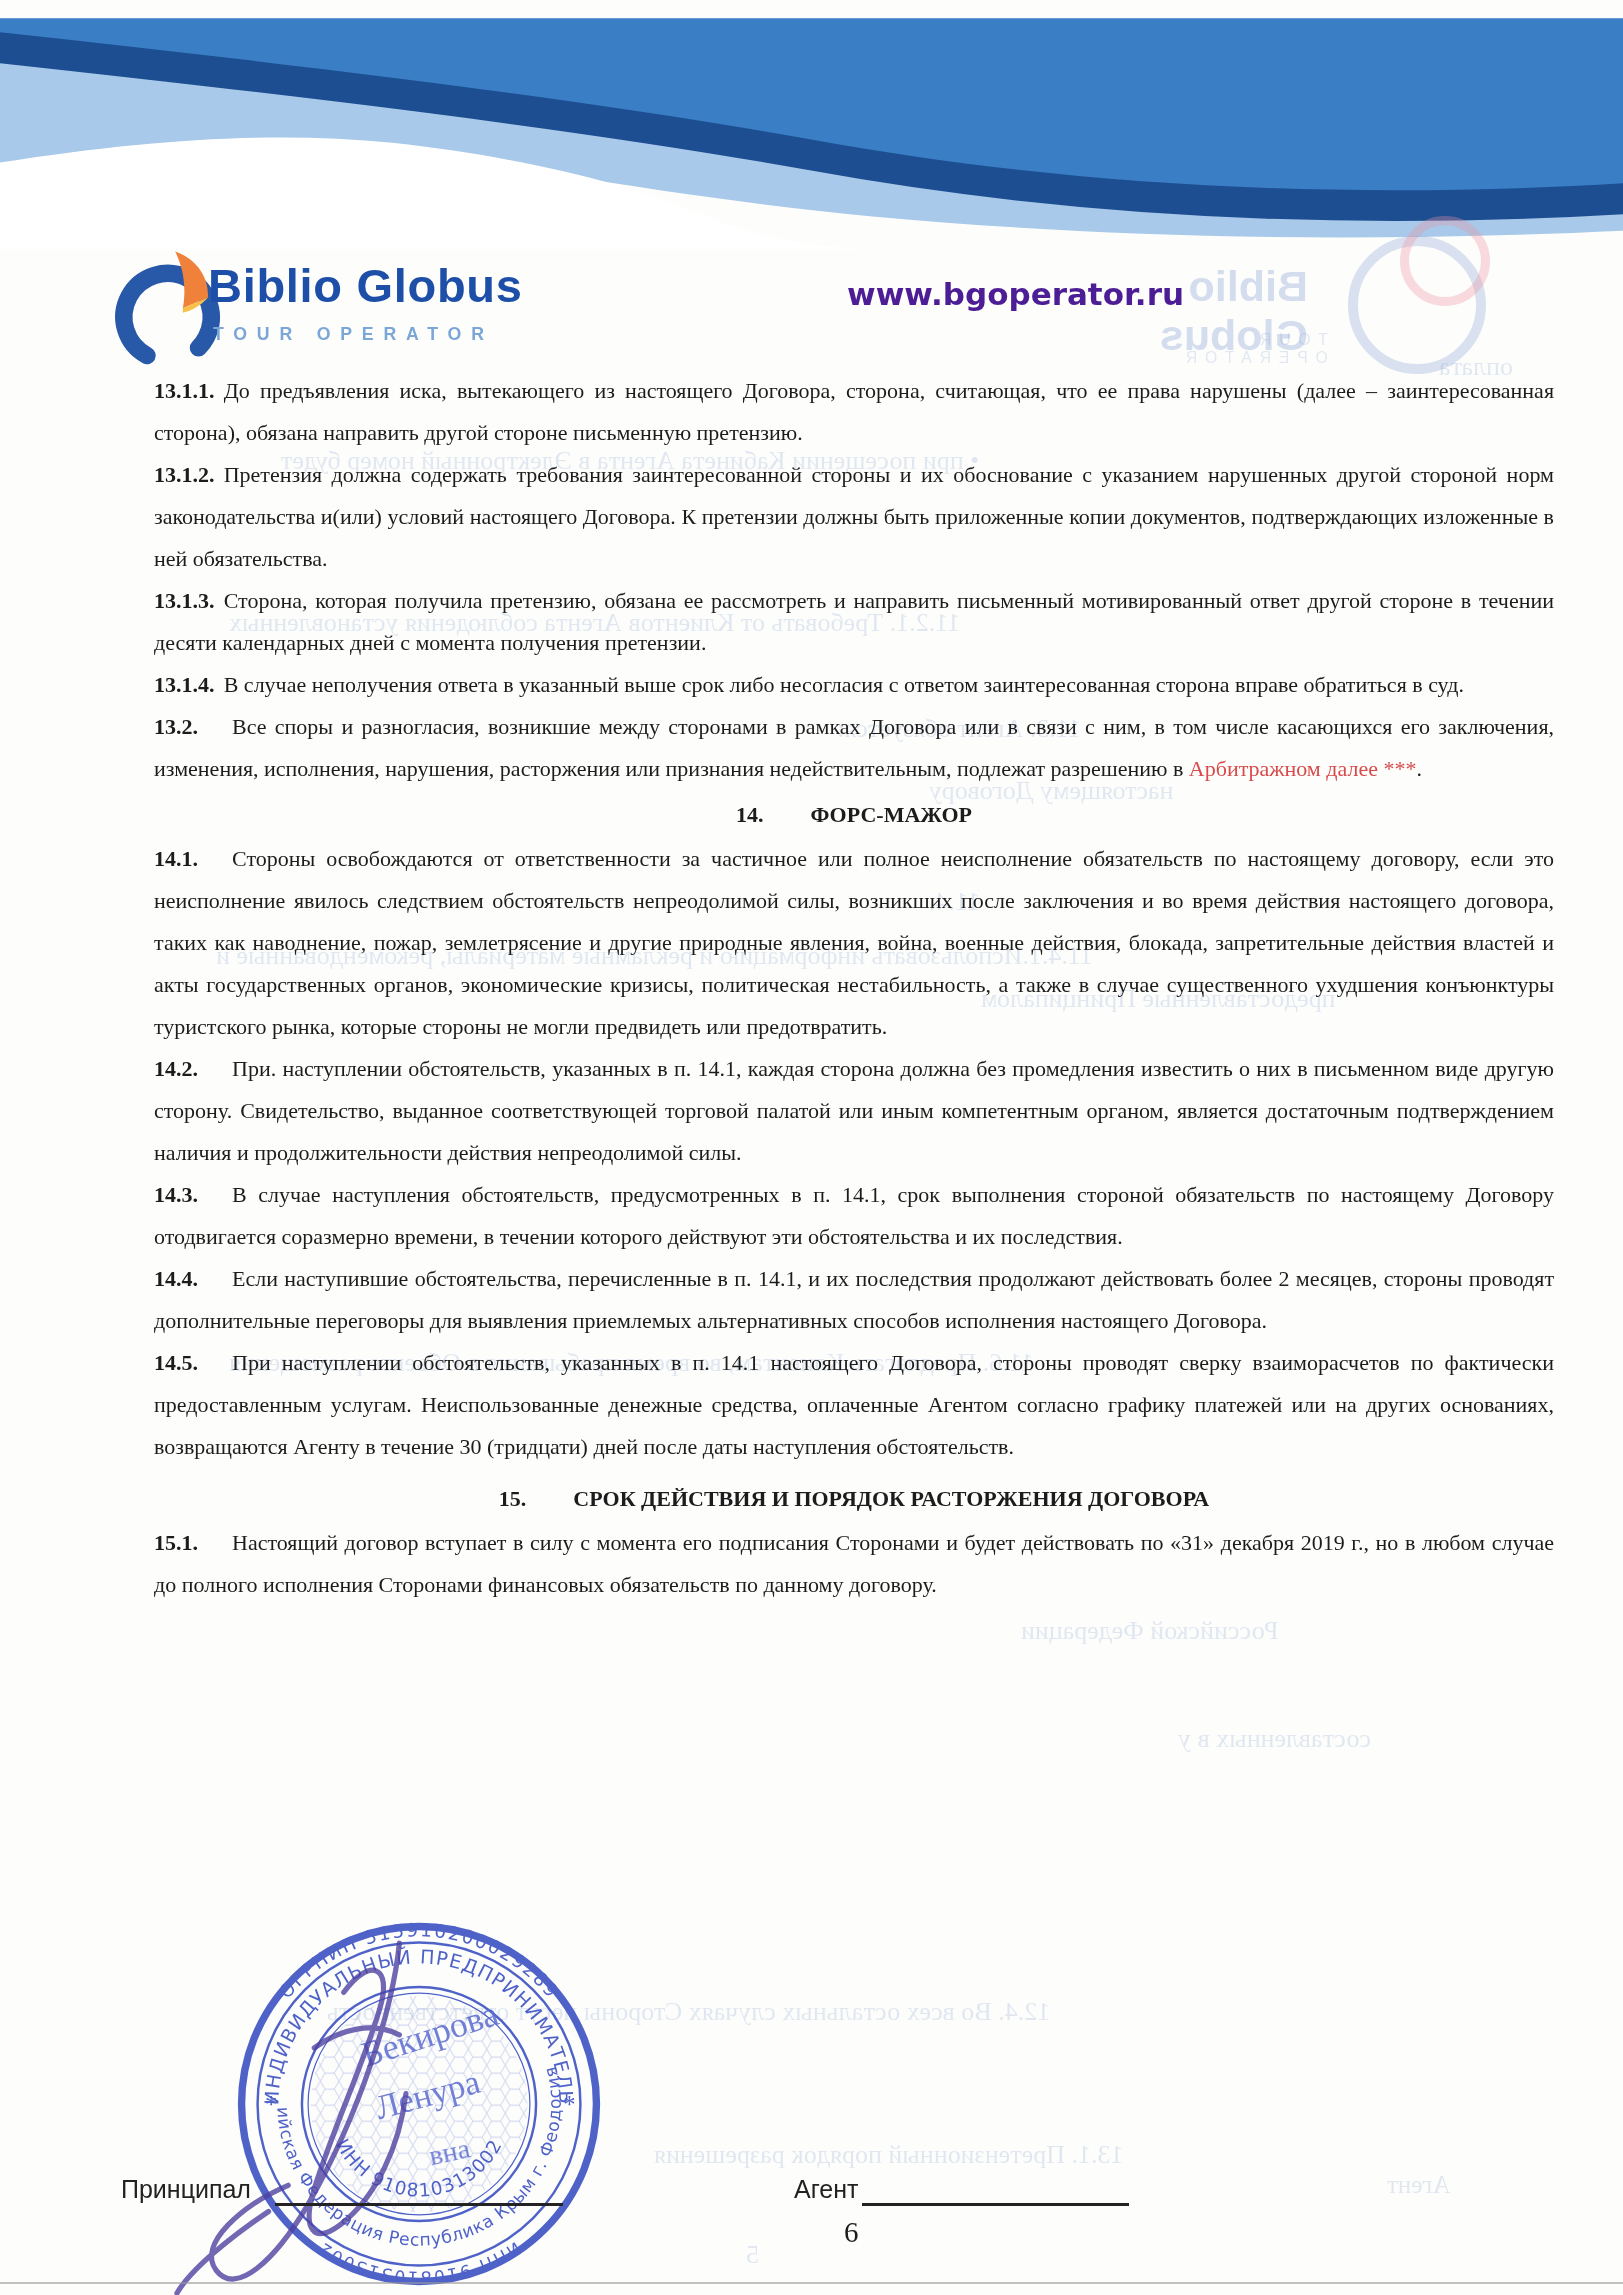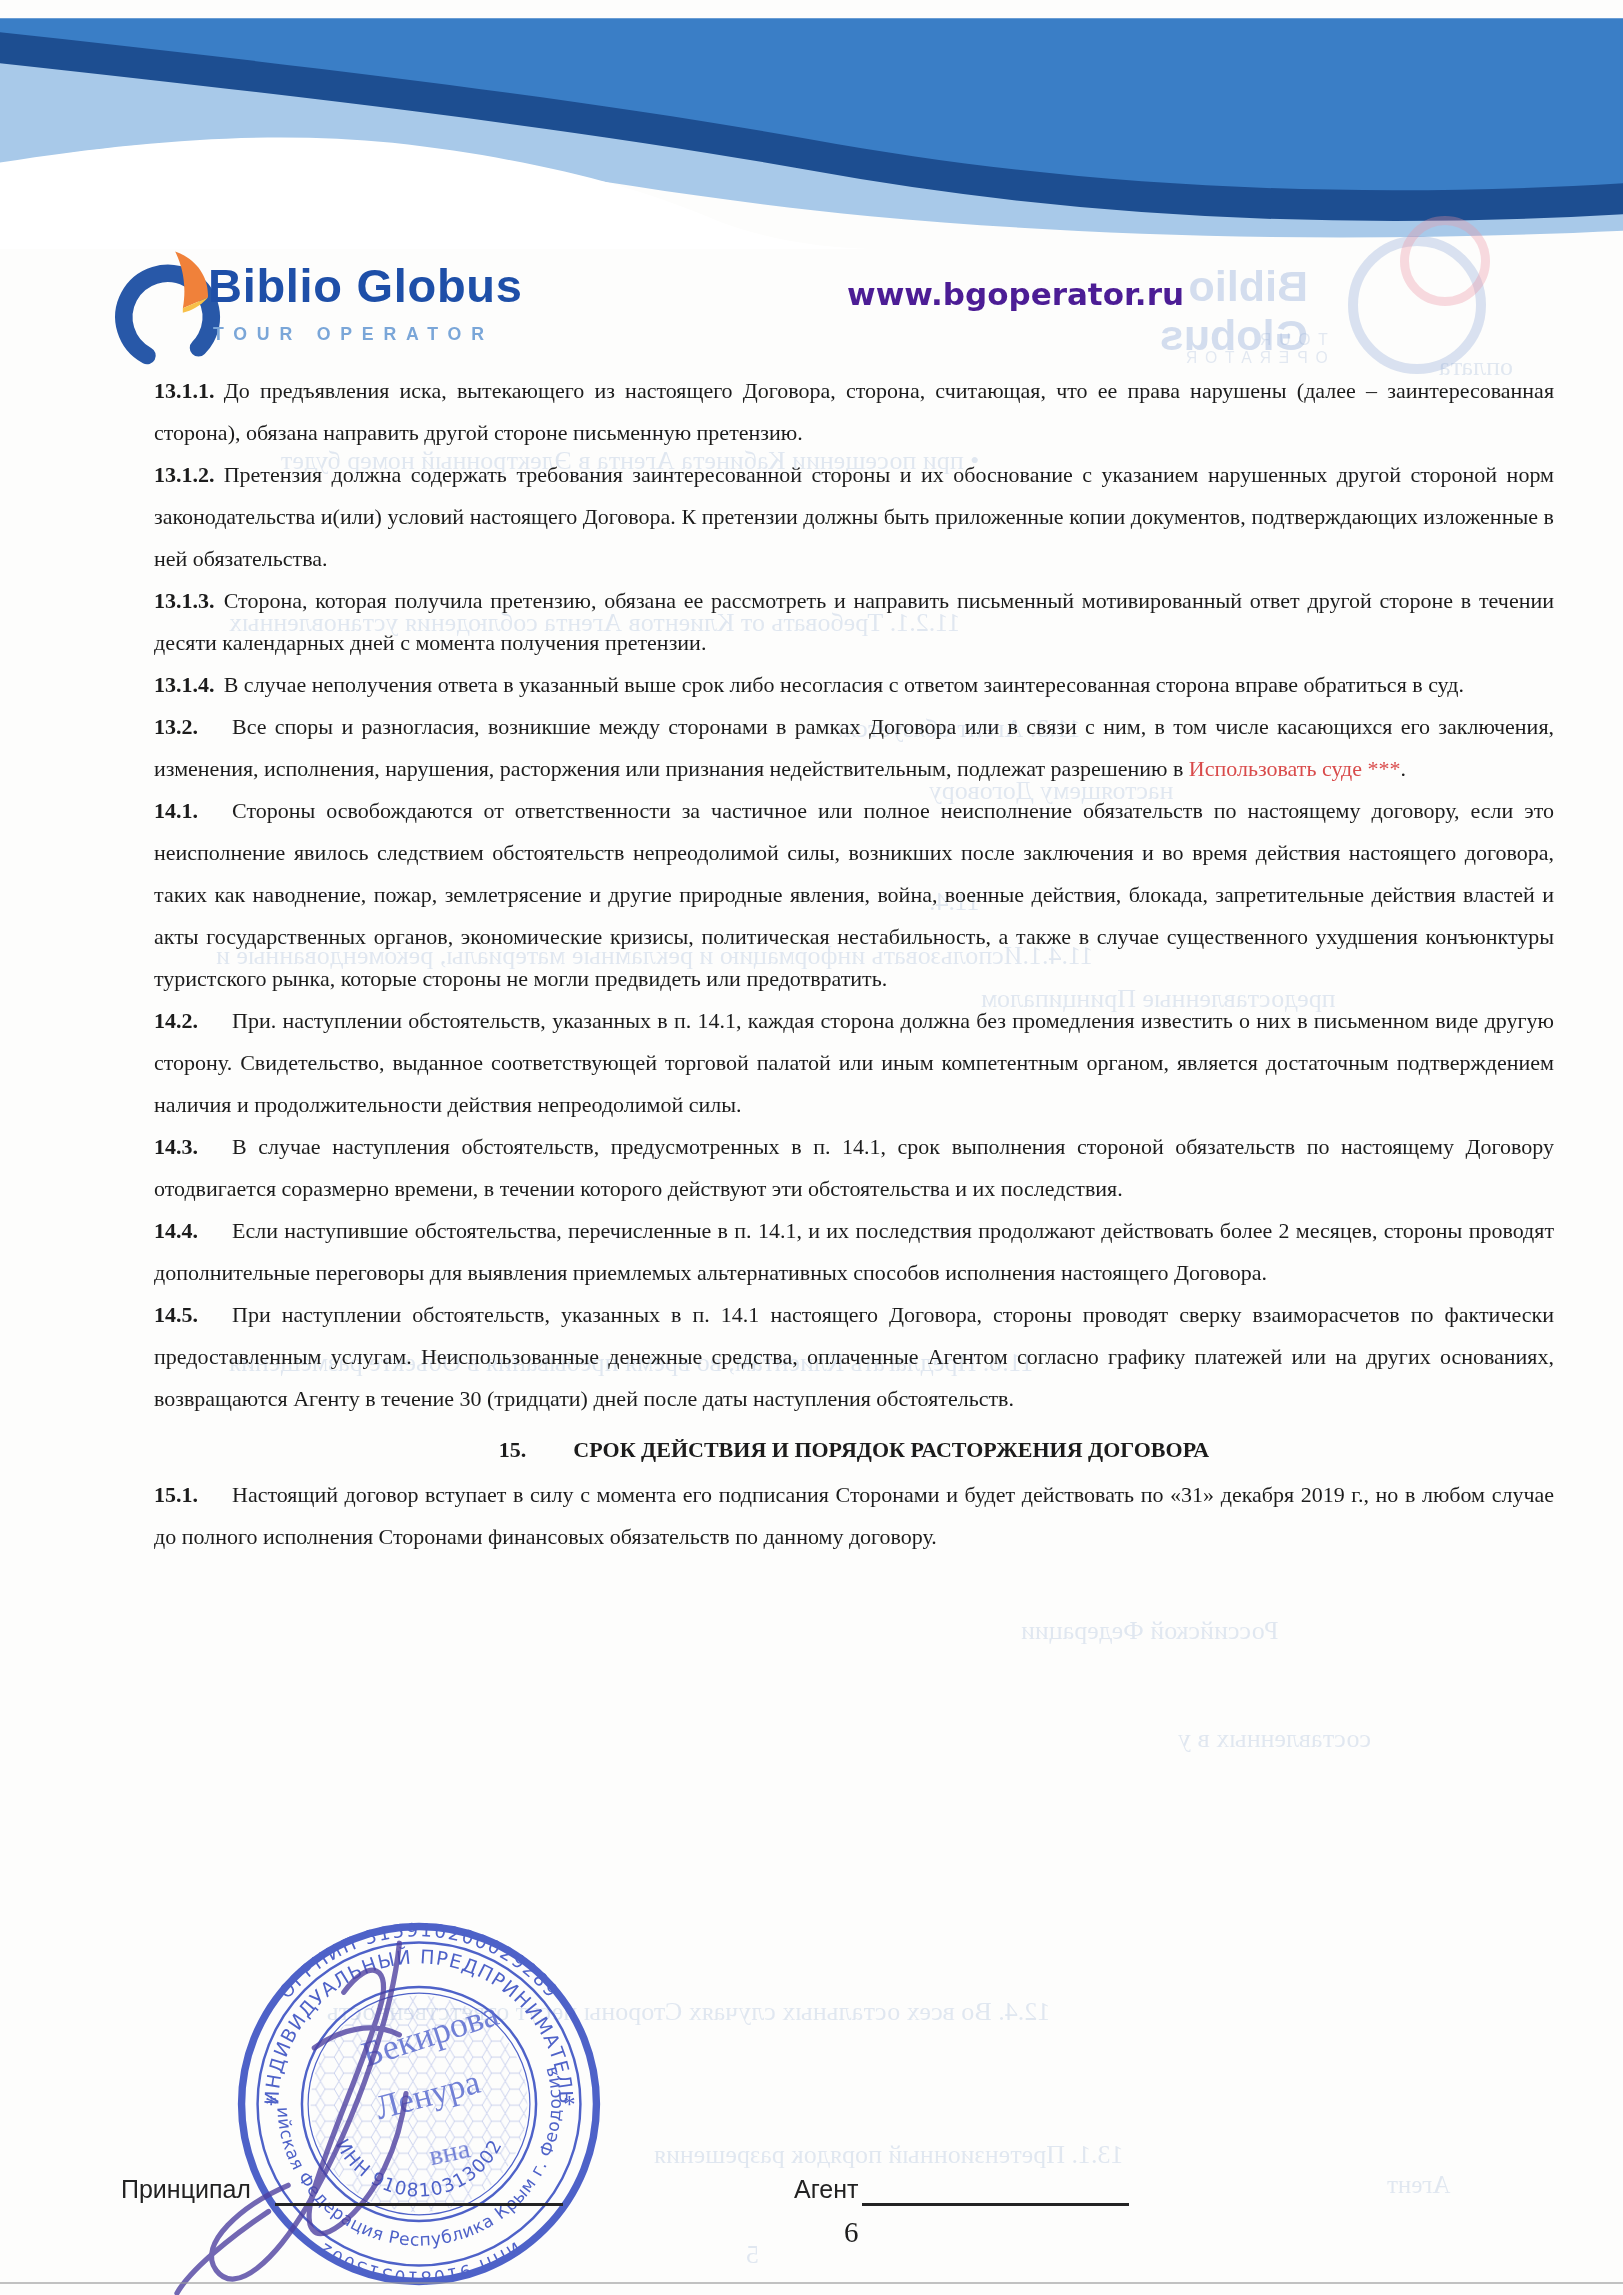--- a/index.html
+++ b/index.html
@@ -132,22 +132,23 @@
   <div class="doc-body">
 
     <p class="clause"><span class="num gap-sm">13.1.1.</span><span>До предъявления иска, вытекающего из настоящего Договора, сторона, считающая, что ее права нарушены (далее – заинтересованная сторона), обязана направить другой стороне письменную претензию.</span></p>
 
     <p class="clause"><span class="num gap-sm">13.1.2.</span><span>Претензия должна содержать требования заинтересованной стороны и их обоснование с указанием нарушенных другой стороной норм законодательства и(или) условий настоящего Договора. К претензии должны быть приложенные копии документов, подтверждающих изложенные в ней обязательства.</span></p>
 
     <p class="clause"><span class="num gap-sm">13.1.3.</span><span>Сторона, которая получила претензию, обязана ее рассмотреть и направить письменный мотивированный ответ другой стороне в течении десяти календарных дней с момента получения претензии.</span></p>
 
     <p class="clause"><span class="num gap-sm">13.1.4.</span><span>В случае неполучения ответа в указанный выше срок либо несогласия с ответом заинтересованная сторона вправе обратиться в суд.</span></p>
 
-    <p class="clause"><span class="num gap-lg">13.2.</span><span>Все споры и разногласия, возникшие между сторонами в рамках Договора или в связи с ним, в том числе касающихся его заключения, изменения, исполнения, нарушения, расторжения или признания недействительным, подлежат разрешению в </span><span class="red">Использовать суде ***</span><span>.</span></p>
-
+    <p class="clause"><span class="num gap-lg">13.2.</span><span>Все споры и разногласия, возникшие между сторонами в рамках Договора или в связи с ним, в том числе касающихся его заключения, изменения, исполнения, нарушения, расторжения или признания недействительным, подлежат разрешению в </span><span class="red">Арбитражном далее ***</span><span>.</span></p>
+
+    <p class="heading"><span class="gap-h">14.</span><span>ФОРС-МАЖОР</span></p>
 
     <p class="clause"><span class="num gap-lg">14.1.</span><span>Стороны освобождаются от ответственности за частичное или полное неисполнение обязательств по настоящему договору, если это неисполнение явилось следствием обстоятельств непреодолимой силы, возникших после заключения и во время действия настоящего договора, таких как наводнение, пожар, землетрясение и другие природные явления, война, военные действия, блокада, запретительные действия властей и акты государственных органов, экономические кризисы, политическая нестабильность, а также в случае существенного ухудшения конъюнктуры  туристского рынка, которые стороны не могли предвидеть или предотвратить.</span></p>
 
     <p class="clause"><span class="num gap-lg">14.2.</span><span>При. наступлении обстоятельств, указанных в п. 14.1, каждая сторона должна без промедления известить о них в письменном виде другую сторону. Свидетельство, выданное соответствующей торговой палатой или иным компетентным органом, является достаточным подтверждением наличия и продолжительности действия непреодолимой силы.</span></p>
 
     <p class="clause"><span class="num gap-lg">14.3.</span><span>В случае наступления обстоятельств, предусмотренных в п. 14.1, срок выполнения стороной обязательств по настоящему Договору отодвигается соразмерно времени, в течении которого действуют эти обстоятельства и их последствия.</span></p>
 
     <p class="clause"><span class="num gap-lg">14.4.</span><span>Если наступившие обстоятельства, перечисленные в п. 14.1, и их последствия продолжают действовать более 2 месяцев, стороны проводят дополнительные переговоры для выявления приемлемых альтернативных способов исполнения настоящего Договора.</span></p>
 
     <p class="clause"><span class="num gap-lg">14.5.</span><span>При наступлении обстоятельств, указанных в п. 14.1 настоящего Договора, стороны проводят сверку взаиморасчетов по фактически предоставленным услугам. Неиспользованные денежные средства, оплаченные Агентом согласно графику платежей или на других основаниях, возвращаются Агенту в течение 30 (тридцати) дней после даты наступления обстоятельств.</span></p>

